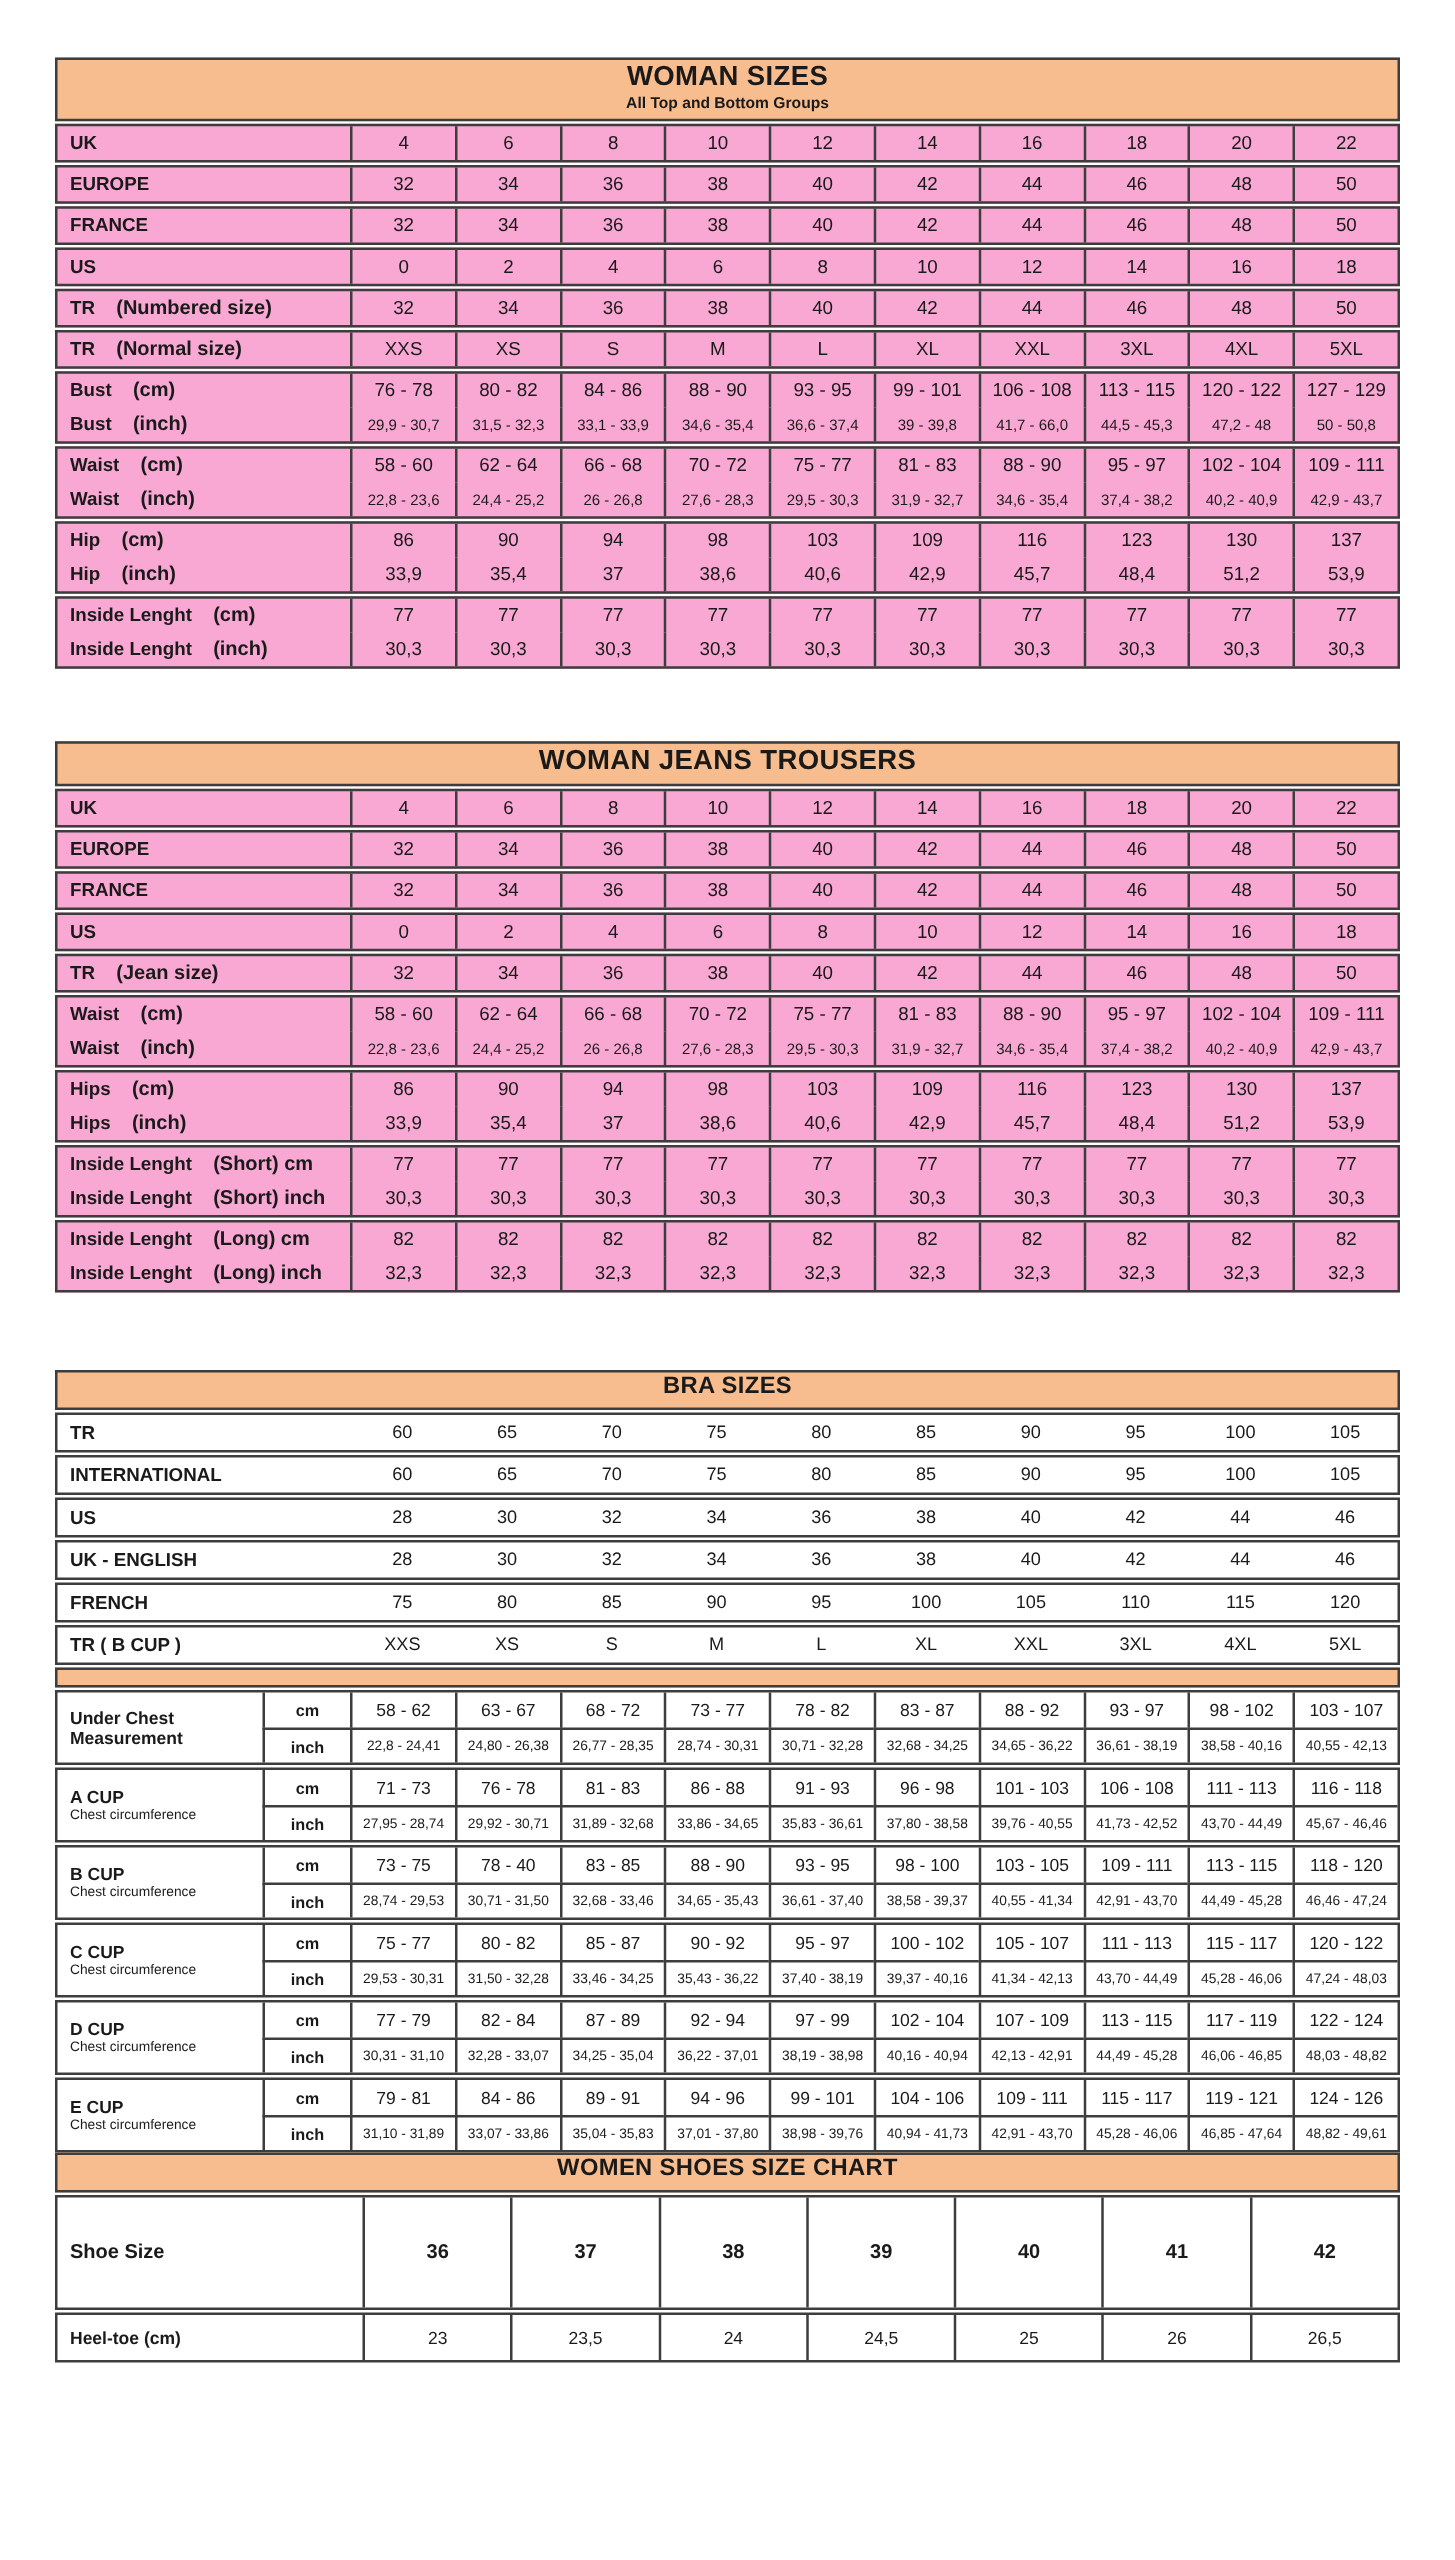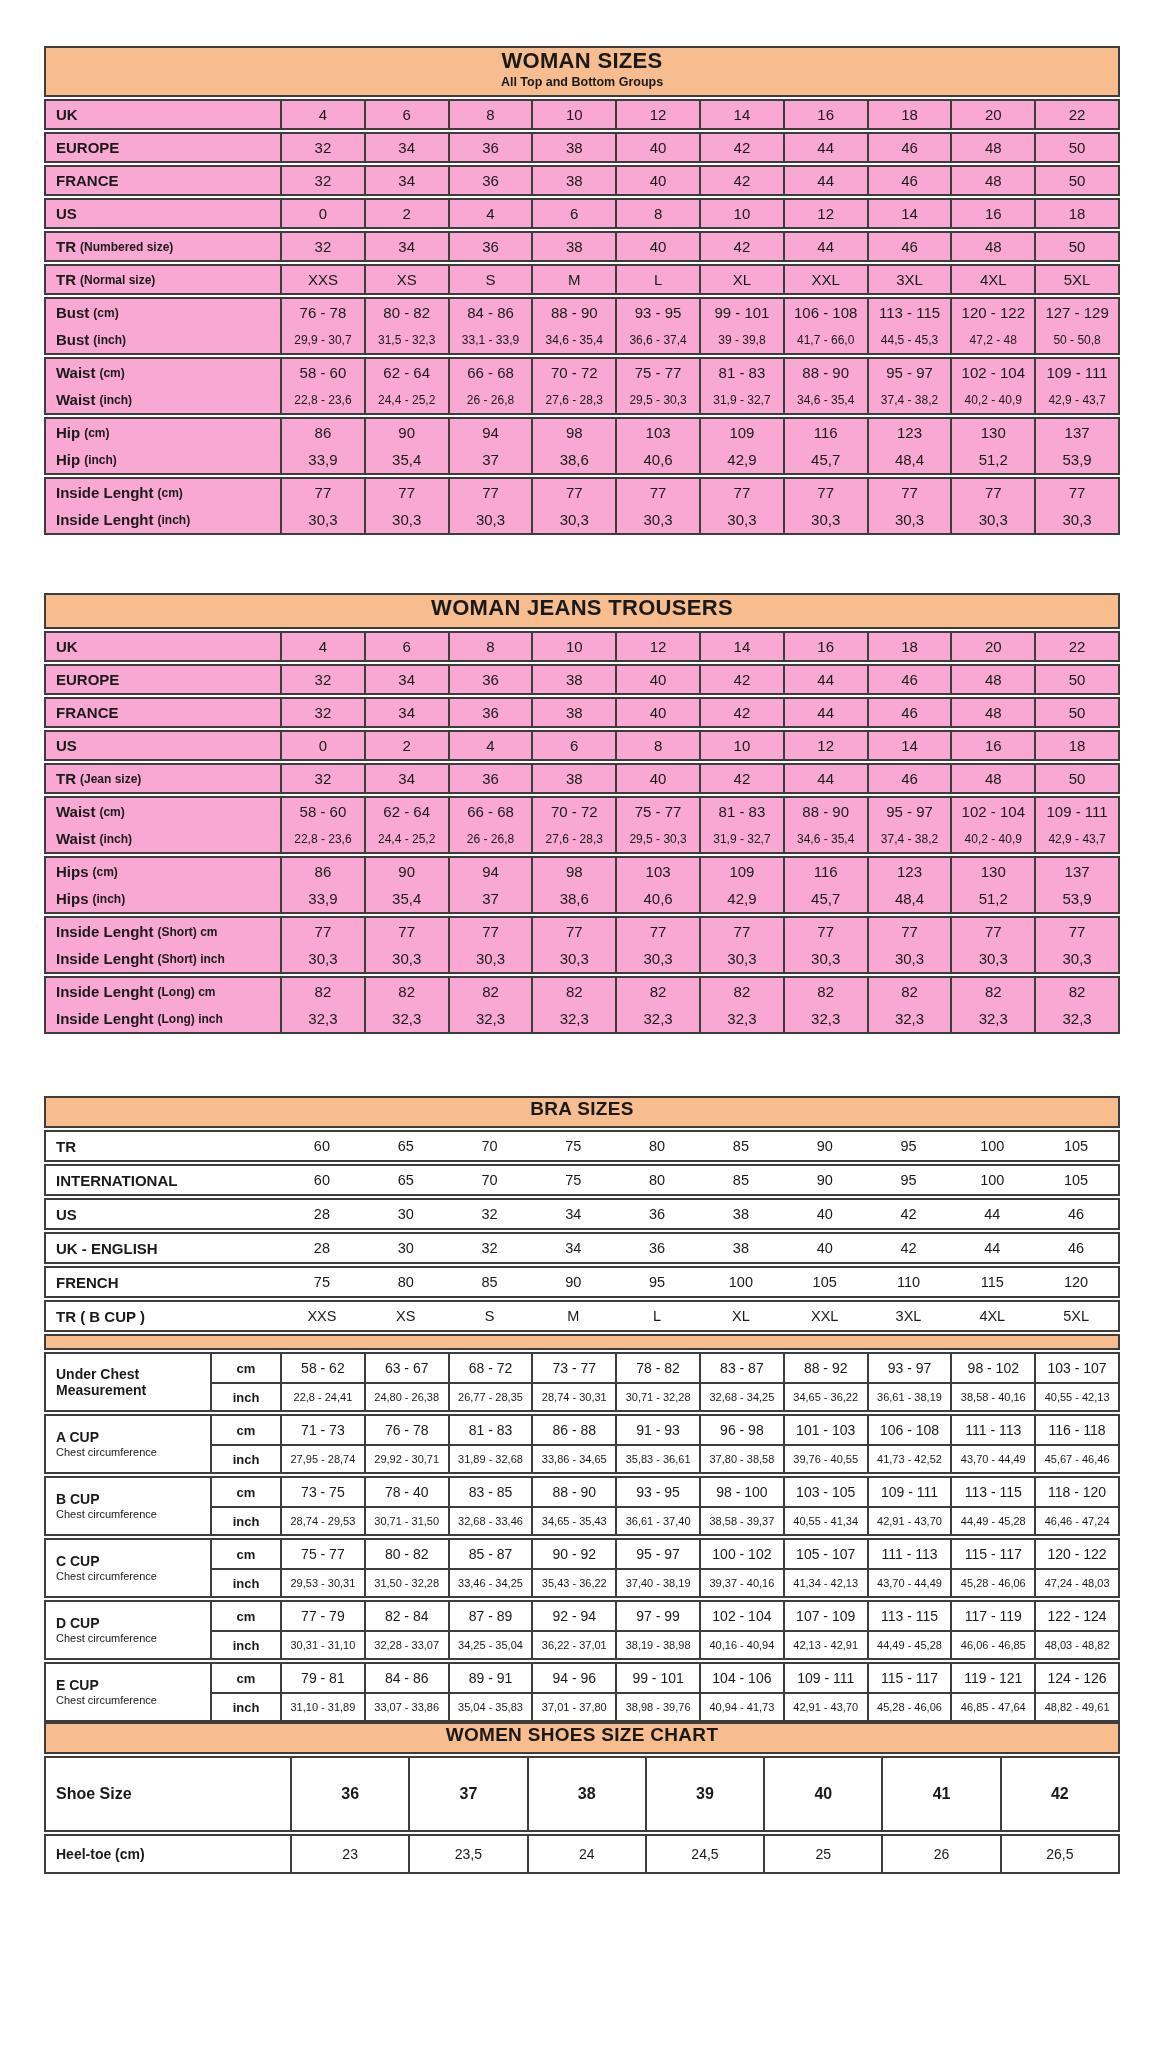--- a/index.html
+++ b/index.html
@@ -33,21 +33,21 @@
     font-size:15px;text-align:center;padding:0 2px;
     border-left:2px solid var(--border);
     white-space:nowrap;overflow:hidden;
   }
   .grp .row:nth-child(2)>.cell{height:27px;}
   .pair .row>.cell{height:27px;}
   .row>.cell.lab{
     justify-content:flex-start;border-left:none;padding-left:10px;
     font-weight:700;font-size:15px;
   }
-  .row .note{font-weight:700;font-size:12px;margin-left:4px;}
+  .row .note{font-weight:700;font-size:16px;margin-left:17px;}
   .row.small>.cell.val{font-size:12px;}
   
   .brarow{display:grid;grid-template-columns:234px repeat(10,1fr);border:2px solid var(--border);margin-top:2px;}
   .brarow>.cell{height:28px;display:flex;align-items:center;justify-content:center;font-size:14.5px;}
   .brarow>.cell.lab{justify-content:flex-start;padding-left:10px;font-weight:700;font-size:15px;}
   .strip{height:16px;background:var(--accent);border:2px solid var(--border);margin-top:2px;}
   .cup{
     display:grid;grid-template-columns:164px 70px repeat(10,1fr);
     border:2px solid var(--border);margin-top:2px;
   }
@@ -63,21 +63,21 @@
     white-space:nowrap;overflow:hidden;
   }
   .cup .ucell{font-weight:700;font-size:13px;}
   .cup .cval{font-size:14px;}
   .cup .bt{border-top:2px solid var(--border);}
   .cup .cval.small{font-size:11px;}
   
   .shoerow{display:grid;grid-template-columns:244px repeat(7,1fr);border:2px solid var(--border);margin-top:2px;}
   .shoerow>.cell{display:flex;align-items:center;justify-content:center;border-left:2px solid var(--border);}
   .shoerow>.cell.lab{justify-content:flex-start;padding-left:10px;font-weight:700;font-size:15px;border-left:none;}
-  .shoerow.tall>.cell{height:72px;font-size:16px;font-weight:700;}
+  .shoerow.tall>.cell{height:88px;font-size:16px;font-weight:700;}
   .shoerow.short>.cell{height:36px;font-size:14px;font-weight:400;}
   .shoerow.short>.cell.lab{font-weight:700;}
 </style>
 </head>
 <body>
 
 <div class="page">
 
   <section class="tbl" id="t1">
     <div class="thead">

